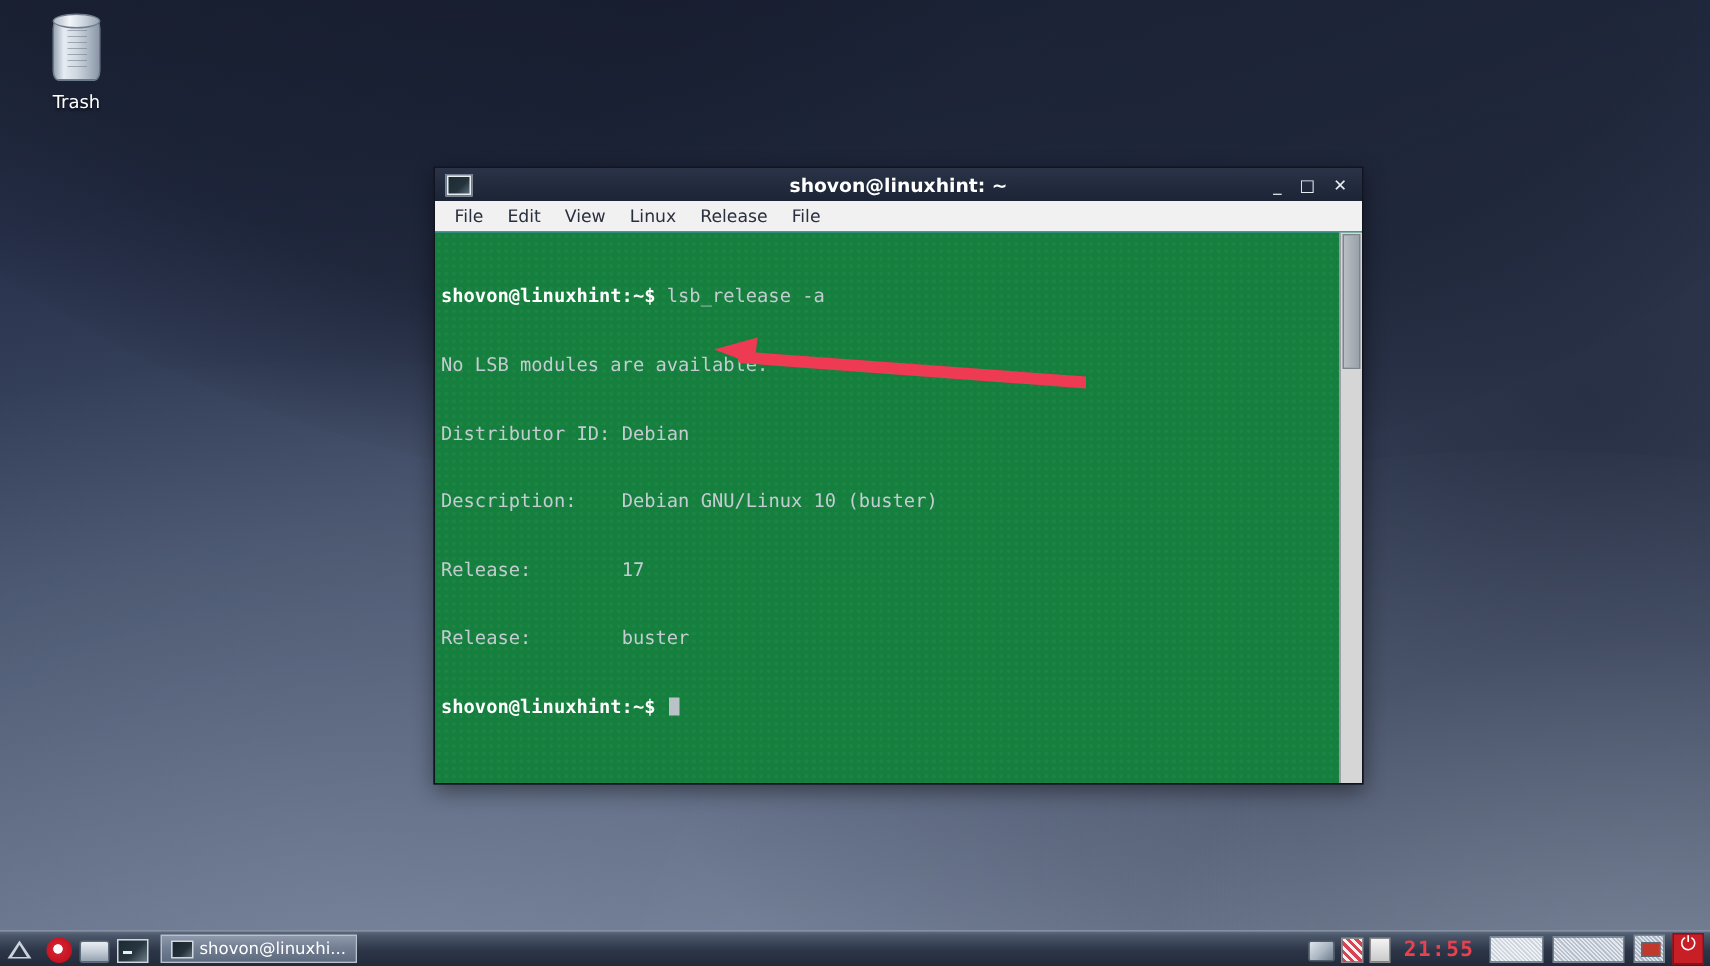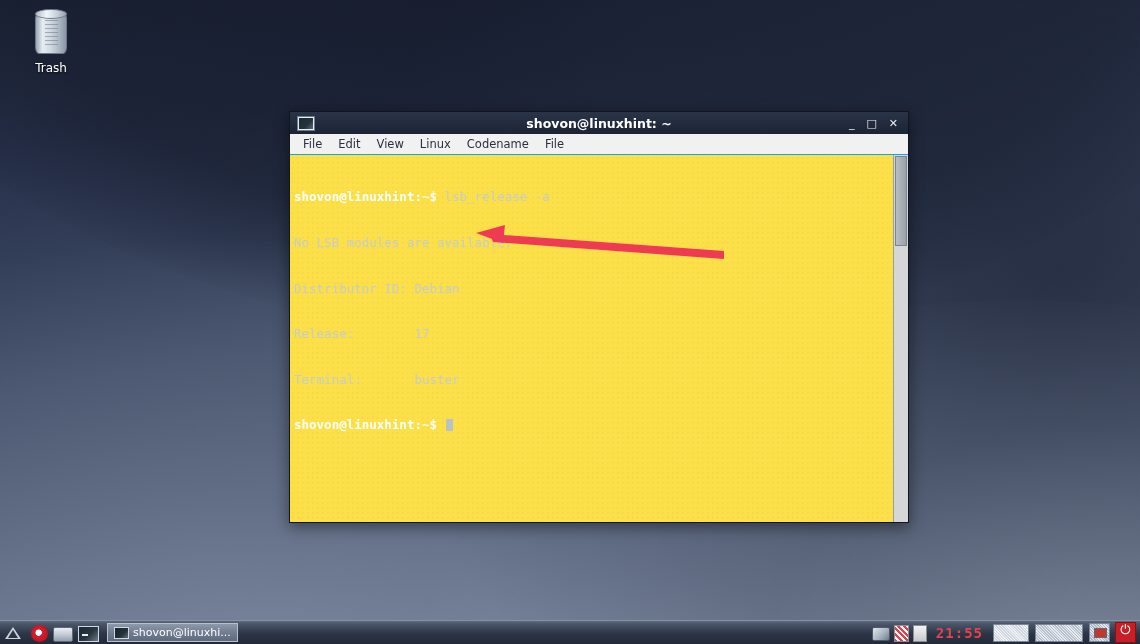--- a/index.html
+++ b/index.html
@@ -121,21 +121,21 @@
     box-sizing: border-box;
     text-align: right;
   }
   .menu-item {
     font-size: 11.5px; color: #2b3040; padding: 2px 8px;
     font-family: "DejaVu Sans", sans-serif; cursor: default;
   }
   #term-body-wrap {
     position: relative;
     height: calc(100% - 43px);
-    background: #fde047;
+    background: #15803d;
     display: flex;
   }
   #term-body {
     flex: 1;
     padding: 4px 0 0 4px;
     font-family: "DejaVu Sans Mono", monospace;
     font-size: 12.5px; line-height: 15.2px;
     color: #c3ccd0;
     white-space: pre;
     overflow: hidden;
@@ -307,31 +307,32 @@
         <span class="win-btn">□</span>
         <span class="win-btn">✕</span>
       </div>
     </div>
 
     <div id="menubar">
       <div class="menu-item">File</div>
       <div class="menu-item">Edit</div>
       <div class="menu-item">View</div>
       <div class="menu-item">Linux</div>
-      <div class="menu-item">Codename</div>
+      <div class="menu-item">Release</div>
       <div class="menu-item">File</div>
     </div>
 
     <div id="term-body-wrap">
       <div id="term-body">
         <div class="t-line"><span class="t-prompt">shovon@linuxhint:~$ </span><span>lsb_release -a</span></div>
         <div class="t-line"><span>No LSB modules are available.</span></div>
         <div class="t-line"><span>Distributor ID:	Debian</span></div>
+        <div class="t-line"><span>Description:	Debian GNU/Linux 10 (buster)</span></div>
         <div class="t-line"><span>Release:	17</span></div>
-        <div class="t-line"><span>Terminal:	buster</span></div>
+        <div class="t-line"><span>Release:	buster</span></div>
         <div class="t-line"><span class="t-prompt">shovon@linuxhint:~$ </span><span class="cursor"></span></div>
       </div>
 
       <div id="scrollbar">
         <div id="scroll-thumb"></div>
       </div>
     </div>
 
     <svg id="annotation-arrow" viewBox="0 0 618 410">
       <path d="M 434 139 L 200 122 L 203 130 L 434 147 Z" fill="#ee3a52"></path>

